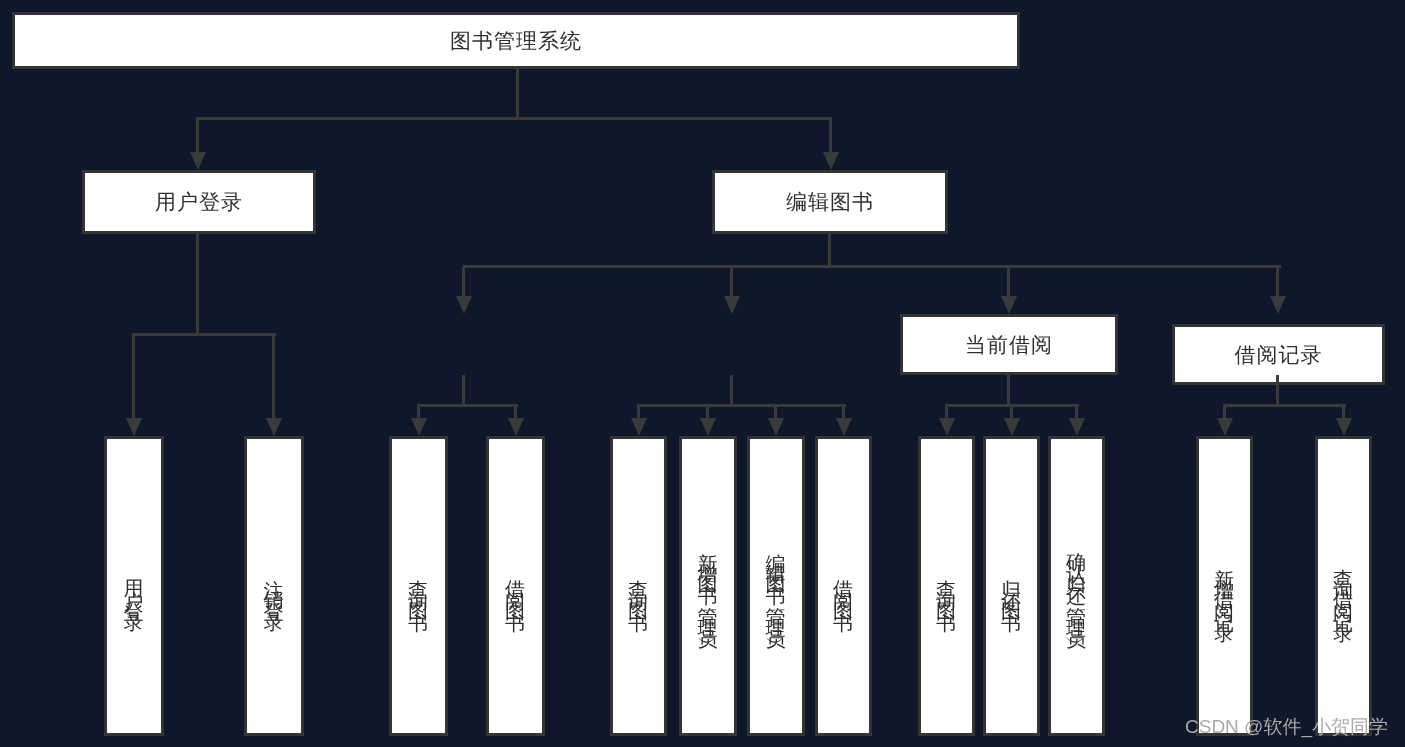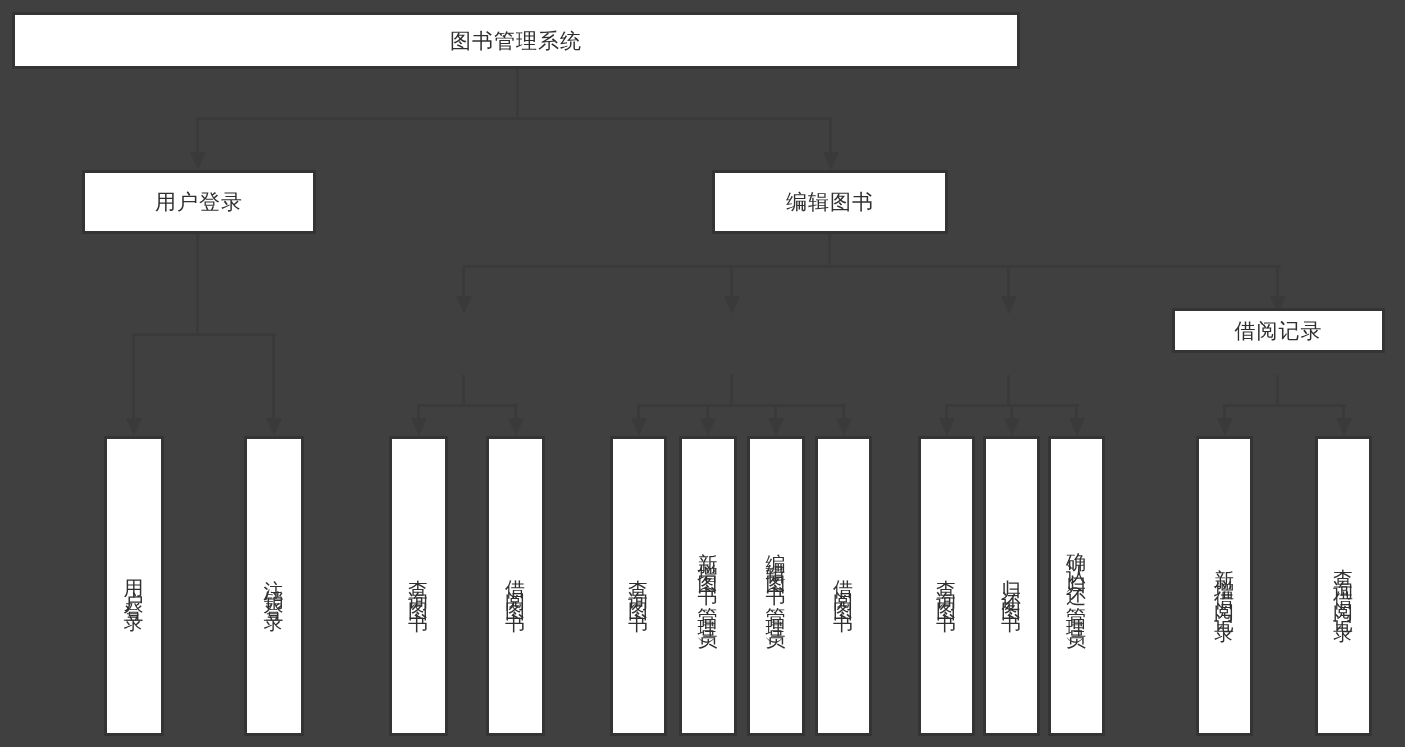--- a/index.html
+++ b/index.html
@@ -1,19 +1,19 @@
 <!DOCTYPE html>
 <html><head>
 <meta charset="utf-8">
 <style>
   html,body{margin:0;padding:0;background:#ffffff;}
   .canvas{
     position:relative;
     width:1405px;height:747px;
-    background:#404040;
+    background:#0f172a;
     font-family:"Liberation Sans","DejaVu Sans",sans-serif;
     overflow:hidden;
   }
   .box{
     position:absolute;
     box-sizing:border-box;
     background:#ffffff;
     border:3px solid #343434;
     display:flex;
     align-items:center;
@@ -77,21 +77,22 @@
   <div class="hline" style="left:463px;top:265px;width:818px"></div>
   <div class="vline" style="left:462px;top:268px;height:30px"></div>
   <div class="ah" style="left:456px;top:296px"></div>
   <div class="vline" style="left:730px;top:268px;height:30px"></div>
   <div class="ah" style="left:724px;top:296px"></div>
   <div class="vline" style="left:1007px;top:268px;height:30px"></div>
   <div class="ah" style="left:1001px;top:296px"></div>
   <div class="vline" style="left:1276px;top:268px;height:30px"></div>
   <div class="ah" style="left:1270px;top:296px"></div>
 
-  <div class="box" style="left:1172px;top:308px;width:213px;height:45px">借阅记录</div>
+  <div class="box" style="left:900px;top:314px;width:218px;height:61px">当前借阅</div>
+  <div class="box" style="left:1172px;top:324px;width:213px;height:61px">借阅记录</div>
 
   <div class="vline" style="left:462px;top:375px;height:31px"></div>
   <div class="vline" style="left:730px;top:375px;height:31px"></div>
   <div class="vline" style="left:1007px;top:375px;height:31px"></div>
   <div class="vline" style="left:1276px;top:375px;height:31px"></div>
 
   <div class="hline" style="left:417px;top:404px;width:101px"></div>
   <div class="hline" style="left:637px;top:404px;width:209px"></div>
   <div class="hline" style="left:945px;top:404px;width:134px"></div>
   <div class="hline" style="left:1223px;top:404px;width:123px"></div>
@@ -133,14 +134,15 @@
   <div class="box leaf" style="left:747px;top:436px;width:58px;height:300px">编辑图书（管理员）</div>
   <div class="box leaf" style="left:815px;top:436px;width:57px;height:300px">借阅图书</div>
 
   <div class="box leaf" style="left:918px;top:436px;width:57px;height:300px">查询图书</div>
   <div class="box leaf" style="left:983px;top:436px;width:57px;height:300px">归还图书</div>
   <div class="box leaf" style="left:1048px;top:436px;width:57px;height:300px">确认归还（管理员）</div>
 
   <div class="box leaf" style="left:1196px;top:436px;width:57px;height:300px">新增借阅记录</div>
   <div class="box leaf" style="left:1315px;top:436px;width:57px;height:300px">查询借阅记录</div>
 
+  <div class="watermark">CSDN @软件_小贺同学</div>
 
 </div>
 
 </body></html>

